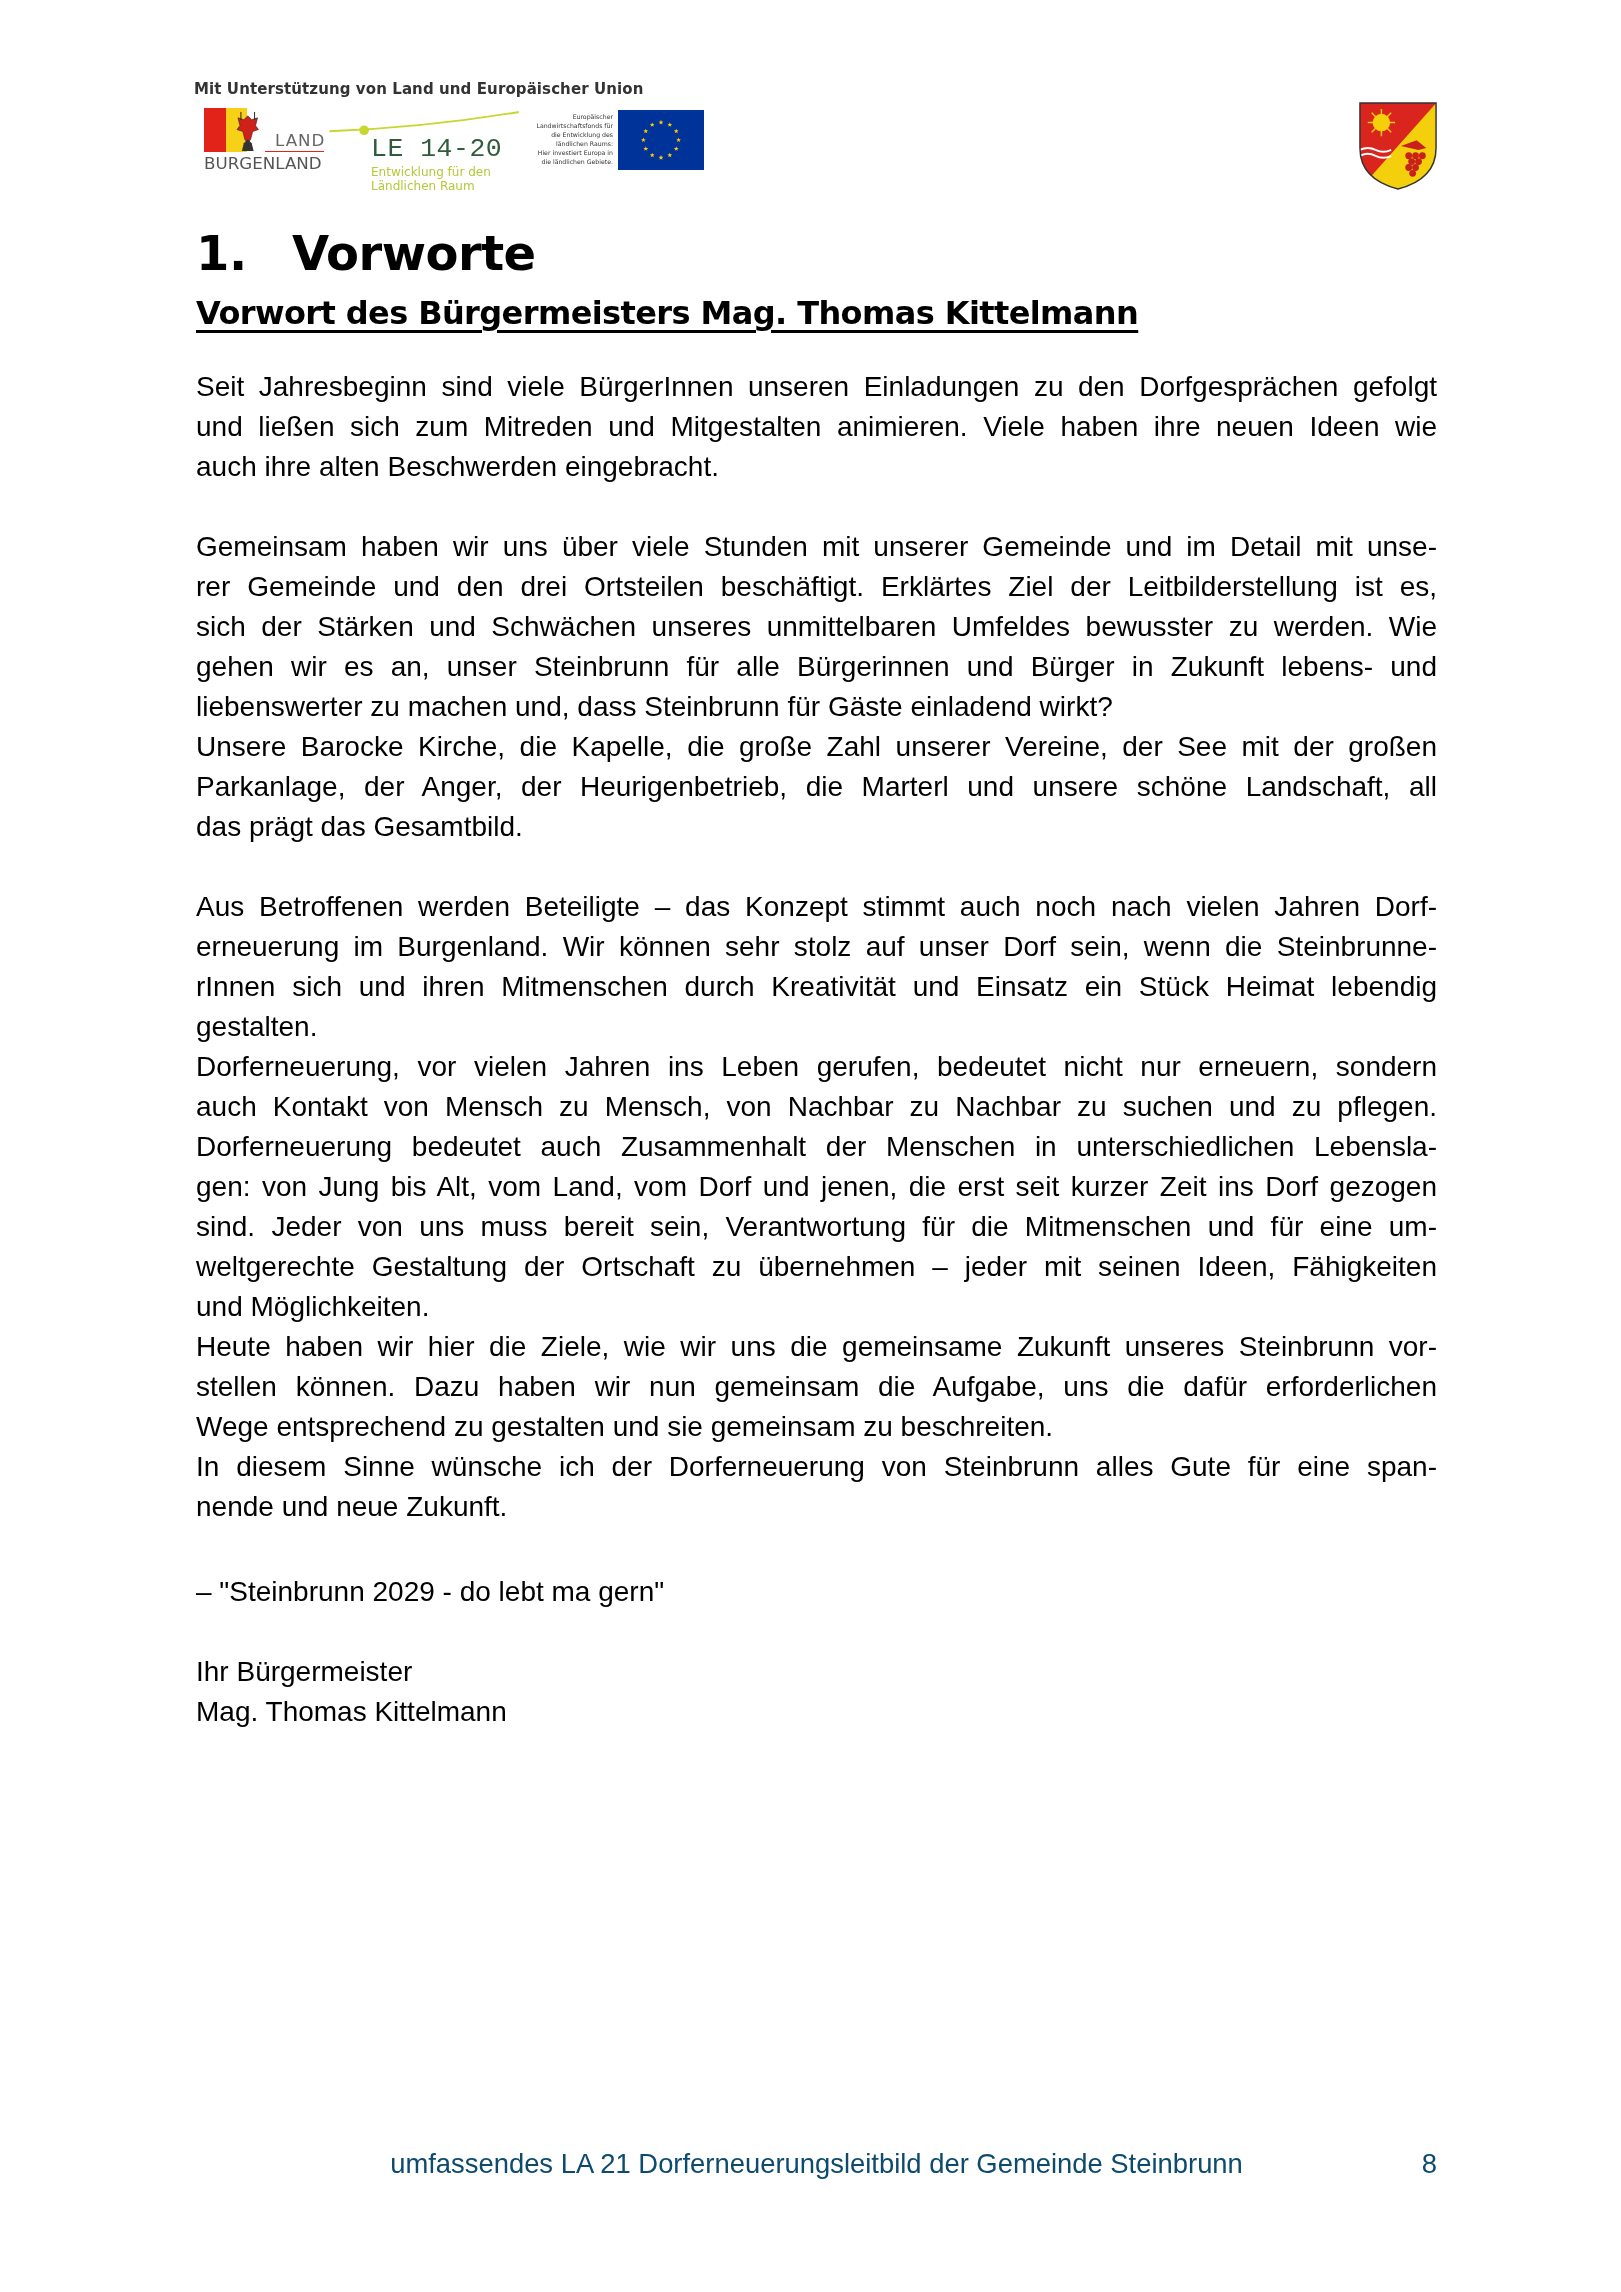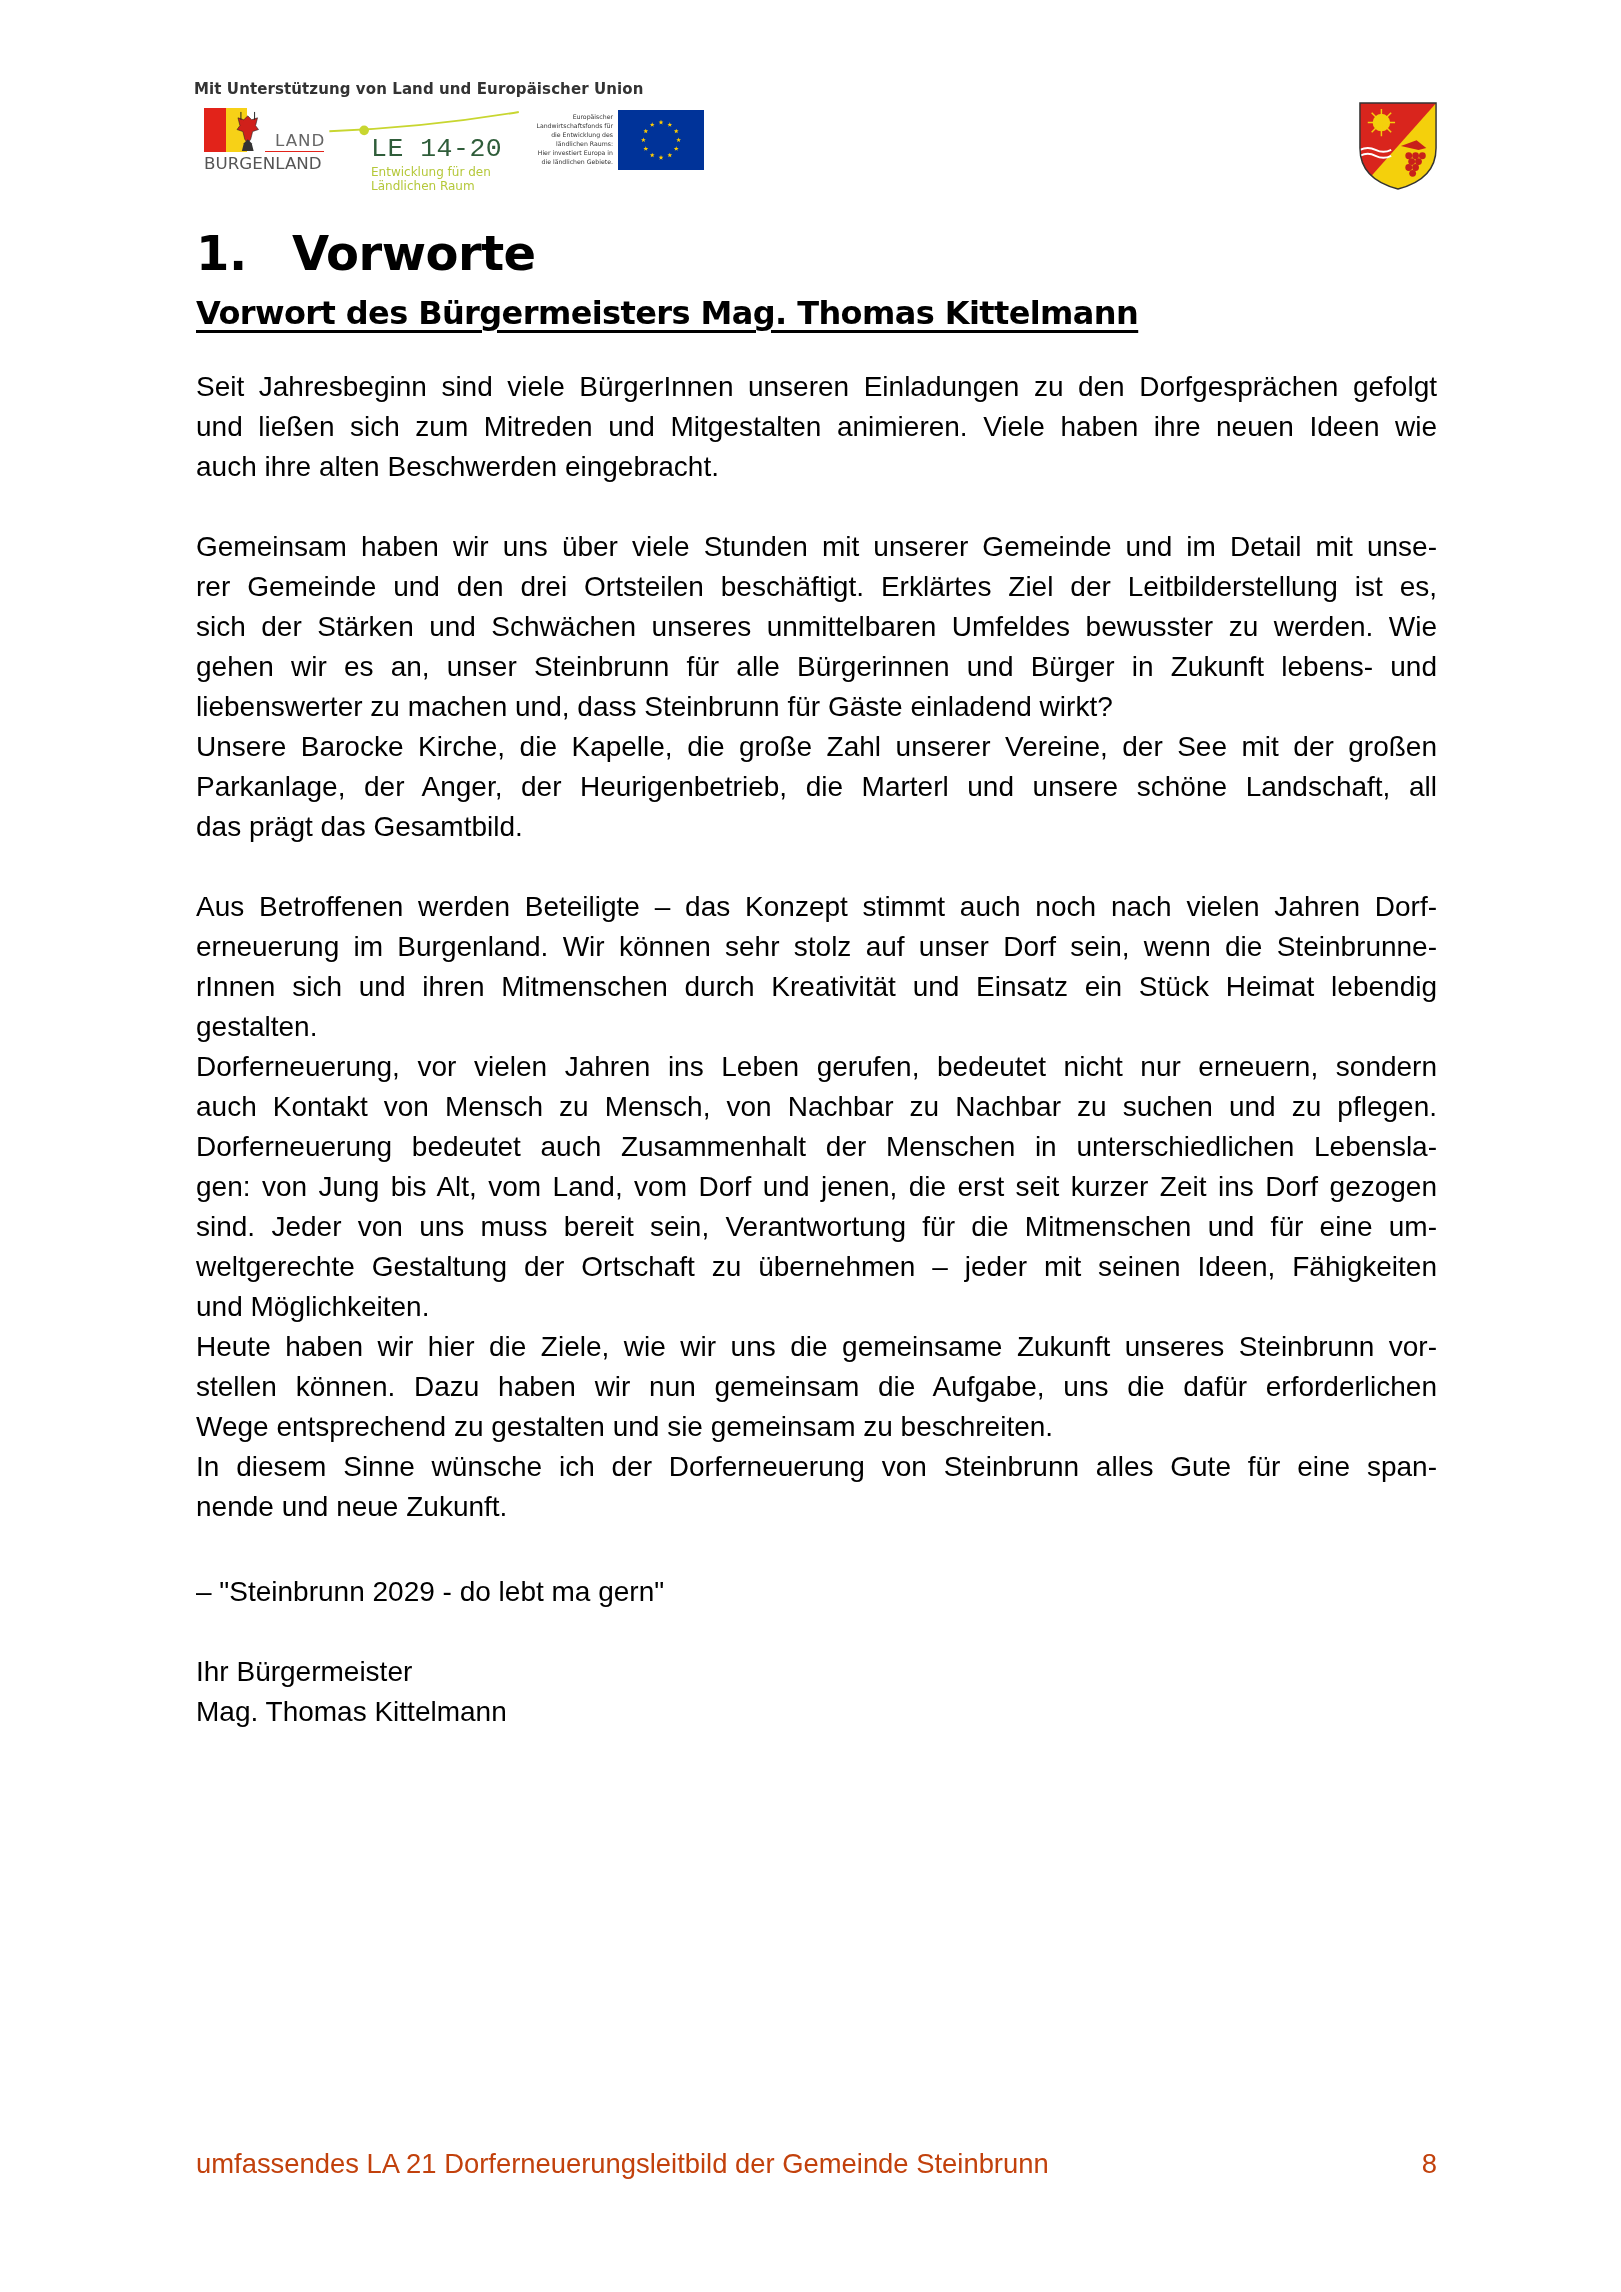--- a/index.html
+++ b/index.html
@@ -37,21 +37,21 @@
   
   .body { position: absolute; left: 196px; top: 367px; width: 1241px; font-size: 28px; line-height: 40px; font-family: "Liberation Sans", sans-serif; }
   .line { display: block; height: 40px; white-space: nowrap; }
   .line.j { text-align: justify; text-align-last: justify; white-space: normal; overflow: hidden; }
   .gap { display: block; height: 40px; }
 
   .sig { position: absolute; left: 196px; top: 1572px; font-size: 28px; line-height: 40px; }
   .sig .gap { height: 40px; }
 
   
-  .footer { position: absolute; left: 196px; top: 2148px; width: 1241px; font-size: 27.4px; color: #c2410c; font-family: "Liberation Sans", sans-serif; }
+  .footer { position: absolute; left: 196px; top: 2148px; width: 1241px; font-size: 27.4px; color: #0c4a6e; font-family: "Liberation Sans", sans-serif; text-align: center; }
   .footer .page { position: absolute; right: 0; top: 0; }
 </style>
 </head>
 <body>
 
 <div class="support-text">Mit Unterstützung von Land und Europäischer Union</div>
 
 <div class="lb-logo">
   <div class="lb-red"></div>
   <div class="lb-yellow"></div>

